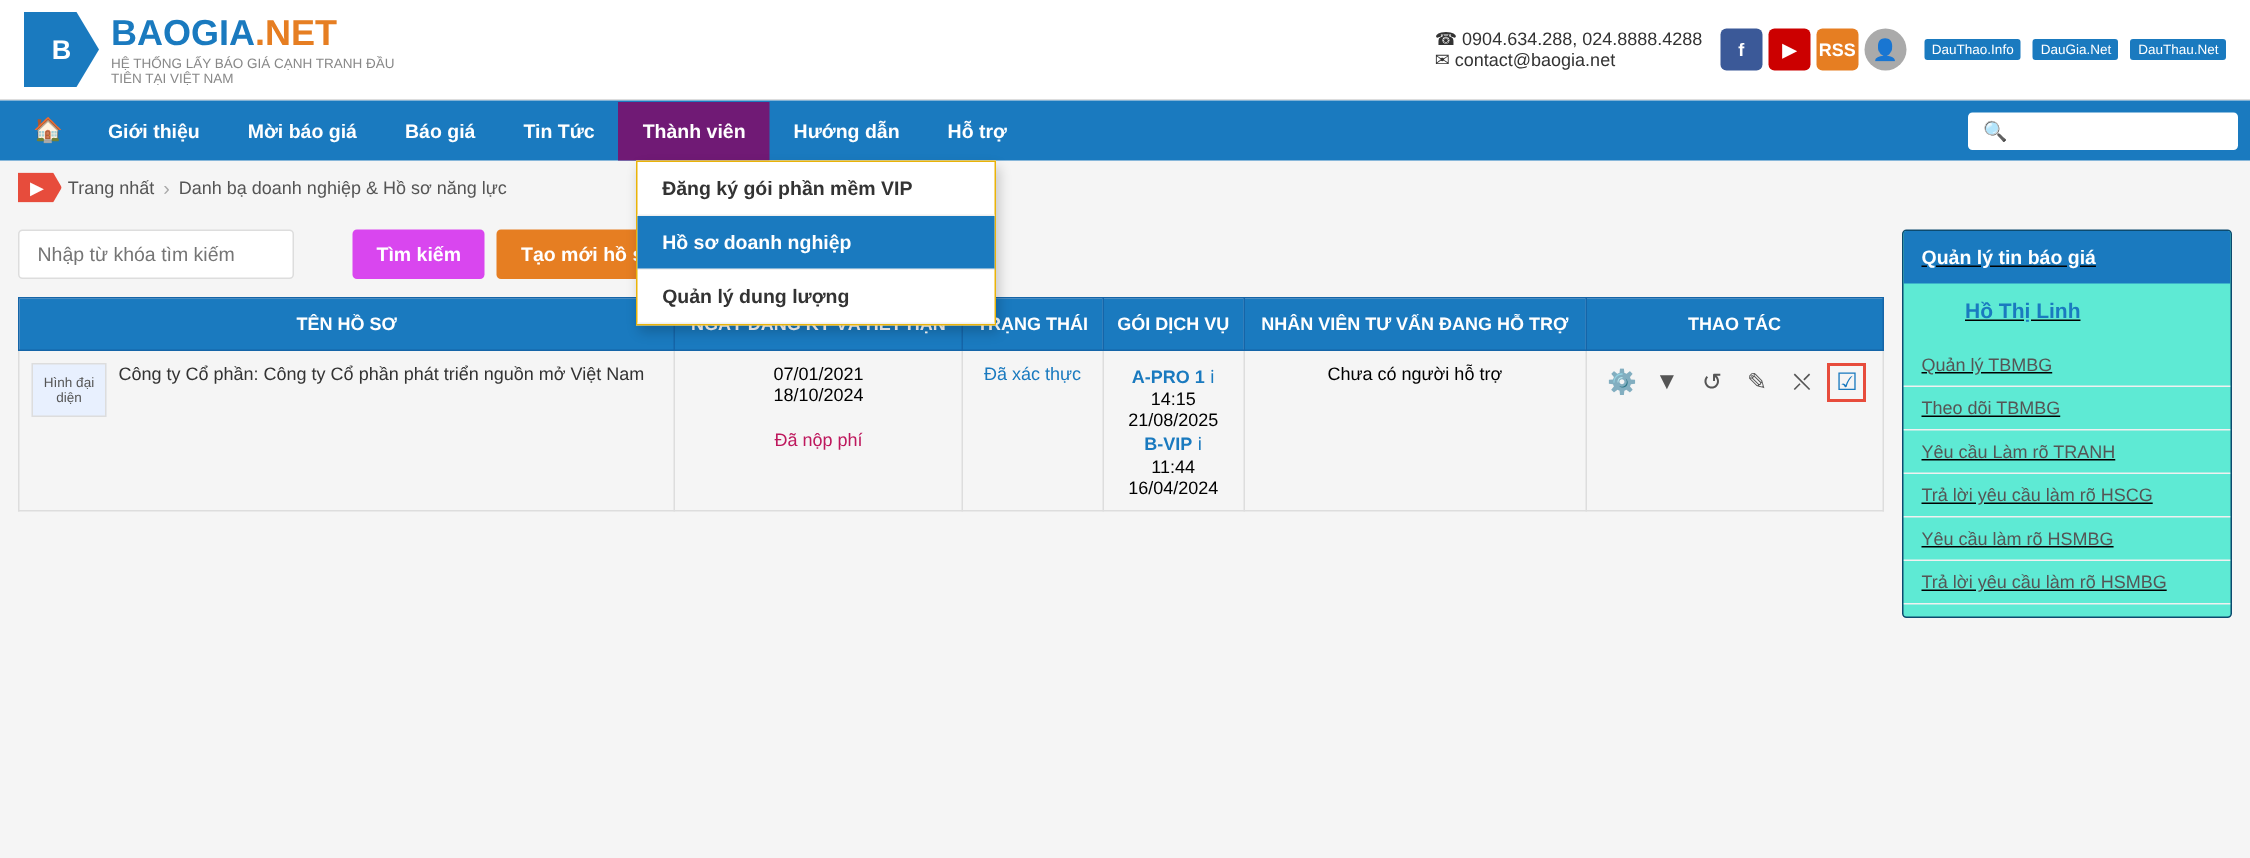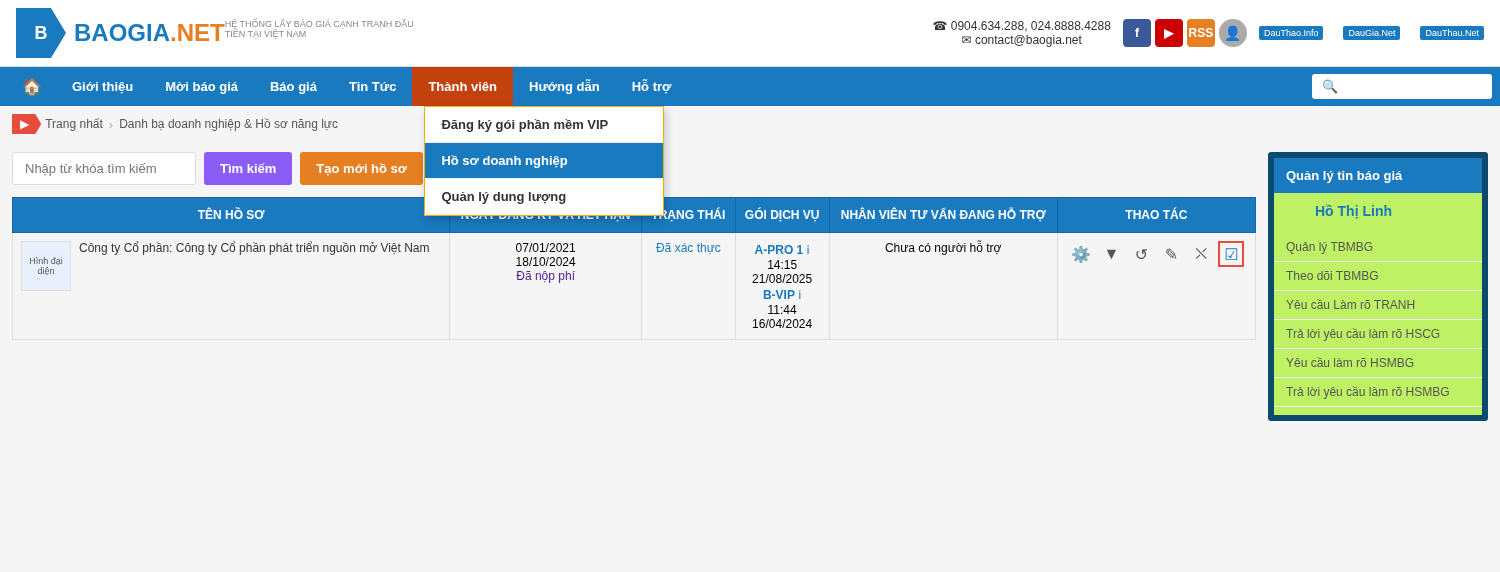--- a/index.html
+++ b/index.html
@@ -2,46 +2,46 @@
 <html><head>
   <meta charset="utf-8">
   <style>
     * { box-sizing: border-box; margin: 0; padding: 0; font-family: Arial, sans-serif; }
     body { background: #f5f5f5; font-size: 13px; }
 
     
     .header { background: #fff; display: flex; align-items: center; justify-content: space-between; padding: 8px 16px; border-bottom: 1px solid #ddd; }
     .logo-area { display: flex; align-items: center; gap: 8px; }
     .logo-icon { width: 50px; height: 50px; background: #1a7abf; clip-path: polygon(0 0, 70% 0, 100% 50%, 70% 100%, 0 100%); display: flex; align-items: center; justify-content: center; color: white; font-weight: bold; font-size: 18px; }
-    .logo-text { display: flex; }
+    .logo-text { display: flex; flex-direction: column; }
     .logo-title { font-size: 24px; font-weight: bold; }
     .logo-title span.bao { color: #1a7abf; }
     .logo-title span.net { color: #e67e22; }
     .logo-subtitle { font-size: 9px; color: #888; text-transform: uppercase; max-width: 200px; }
     .header-right { display: flex; align-items: center; gap: 12px; }
-    .contact-info { text-align: center; font-size: 12px; }
+    .contact-info { text-align: left; font-size: 12px; }
     .contact-info .phone { color: #333; }
     .contact-info .email { color: #333; }
     .social-icons { display: flex; gap: 4px; }
     .social-btn { width: 28px; height: 28px; border-radius: 4px; display: flex; align-items: center; justify-content: center; color: white; font-weight: bold; font-size: 12px; cursor: pointer; }
     .fb-btn { background: #3b5998; }
     .yt-btn { background: #c00; }
     .rss-btn { background: #e67e22; }
     .user-btn { width: 28px; height: 28px; border-radius: 50%; background: #aaa; display: flex; align-items: center; justify-content: center; color: white; font-size: 14px; }
-    .partner-btns { display: flex; gap: 20px; }
+    .partner-btns { display: flex; gap: 8px; }
     .partner-btn { padding: 2px 5px; font-size: 9px; border-radius: 2px; color: white; cursor: pointer; }
     .pb1 { background: #1a7abf; }
     .pb2 { background: #1a7abf; }
     .pb3 { background: #1a7abf; }
 
     
     .navbar { background: #1a7abf; display: flex; align-items: center; padding: 0 8px; position: relative; }
     .navbar-home { color: white; padding: 10px 14px; font-size: 16px; cursor: pointer; }
     .navbar-item { color: white; padding: 12px 16px; font-weight: bold; font-size: 13px; cursor: pointer; white-space: nowrap; position: relative; }
-    .navbar-item:hover, .navbar-item.active { background: #c2410c; }
+    .navbar-item:hover, .navbar-item.active { background: #701a75; }
     .navbar-search { margin-left: auto; }
     .navbar-search input { padding: 5px 10px; border: none; border-radius: 3px; font-size: 13px; width: 180px; }
 
     
     .dropdown { position: absolute; top: 100%; left: 12px; background: white; border: 1px solid #eab308; min-width: 240px; z-index: 1000; box-shadow: 2px 4px 8px rgba(0,0,0,0.2); }
     .dropdown-item { padding: 10px 16px; color: #333; cursor: pointer; font-size: 13px; border-bottom: 1px solid #f0f0f0; }
     .dropdown-item.selected { background: #1a7abf; color: white; }
 
     
     .breadcrumb { background: #f5f5f5; padding: 8px 12px; display: flex; align-items: center; gap: 0; }
@@ -50,40 +50,40 @@
     .breadcrumb-sep { margin: 0 6px; color: #aaa; }
 
     
     .content-wrapper { display: flex; gap: 12px; padding: 10px 12px; }
     .main-content { flex: 1; }
     .sidebar { width: 220px; flex-shrink: 0; }
 
     
     .search-bar { display: flex; gap: 8px; margin-bottom: 12px; }
     .search-input { padding: 8px 12px; border: 1px solid #ddd; border-radius: 3px; font-size: 13px; width: 184px; }
-    .btn-search { background: #8b5cf6; color: white; border: none; padding: 8px 16px; border-radius: 3px; cursor: pointer; font-weight: bold; font-size: 13px; }
+    .btn-search { background: #d946ef; color: white; border: none; padding: 8px 16px; border-radius: 3px; cursor: pointer; font-weight: bold; font-size: 13px; margin-left: 31px; }
     .btn-create { background: #e67e22; color: white; border: none; padding: 8px 16px; border-radius: 3px; cursor: pointer; font-weight: bold; font-size: 13px; }
 
     
     .data-table { width: 100%; border-collapse: collapse; }
     .data-table th { background: #1a7abf; color: white; padding: 10px 8px; text-align: center; font-size: 12px; font-weight: bold; border: 1px solid #1565a8; }
     .data-table td { padding: 8px; border: 1px solid #ddd; font-size: 12px; vertical-align: top; }
     .data-table tr:nth-child(even) td { background: #f9f9f9; }
     .company-cell { display: flex; gap: 8px; align-items: flex-start; }
-    .company-logo { width: 50px; height: 50px; background: #e8f0fe; border: 1px solid #ddd; display: flex; align-items: center; justify-content: center; font-size: 9px; color: #555; text-align: center; flex-shrink: 0; }
+    .company-logo { width: 50px; height: 36px; background: #e8f0fe; border: 1px solid #ddd; display: flex; align-items: center; justify-content: center; font-size: 9px; color: #555; text-align: center; flex-shrink: 0; }
     .company-name { color: #333; font-size: 12px; }
     .status-verified { color: #1a7abf; font-size: 12px; }
     .service-info { text-align: center; font-size: 12px; }
     .service-label { color: #1a7abf; font-weight: bold; }
     .action-icons { display: flex; gap: 4px; justify-content: center; align-items: center; flex-wrap: wrap; }
     .action-icon { width: 26px; height: 26px; display: flex; align-items: center; justify-content: center; font-size: 16px; cursor: pointer; color: #555; }
     .action-icon.highlighted { border: 2px solid #e74c3c; color: #1a7abf; }
 
     
-    .sidebar-card { background: #bef264; border: 6px solid #0c4a6e; border-radius: 3px; overflow: hidden; }
+    .sidebar-card { background: #5eead4; border: 1px solid #0c4a6e; border-radius: 3px; overflow: hidden; text-decoration: underline; }
     .sidebar-card-title { background: #1a7abf; color: white; padding: 10px 12px; font-weight: bold; font-size: 13px; }
     .sidebar-user { padding: 10px 12px; }
     .sidebar-username { color: #1a7abf; font-weight: bold; font-size: 14px; margin-bottom: 4px; padding-left: 29px; }
     .sidebar-links { padding: 0 0 8px 0; }
     .sidebar-link { display: block; padding: 7px 12px; font-size: 12px; color: #555; cursor: pointer; border-bottom: 1px solid #f0f0f0; text-decoration: none; }
   </style>
 </head>
 <body>
 
 <div class="header">
@@ -170,21 +170,21 @@
             <div class="company-cell">
               <div class="company-logo">Hình đại diện</div>
               <div class="company-name">
                 <span>Công ty Cổ phần: Công ty Cổ phần phát triển nguồn mở Việt Nam</span>
               </div>
             </div>
           </td>
           <td style="text-align:center;">
             <div>07/01/2021</div>
             <div>18/10/2024</div>
-            <div style="color:#4c1d95;">Đã nộp phí</div>
+            <div style="color:#be185d;margin-top:16px;">Đã nộp phí</div>
           </td>
           <td style="text-align:center;">
             <span class="status-verified">Đã xác thực</span>
           </td>
           <td style="text-align:center;">
             <div class="service-info">
               <span class="service-label">A-PRO 1</span>
               <span style="color:#1a7abf; cursor:pointer;">ℹ</span>
               <div>14:15</div>
               <div>21/08/2025</div>

